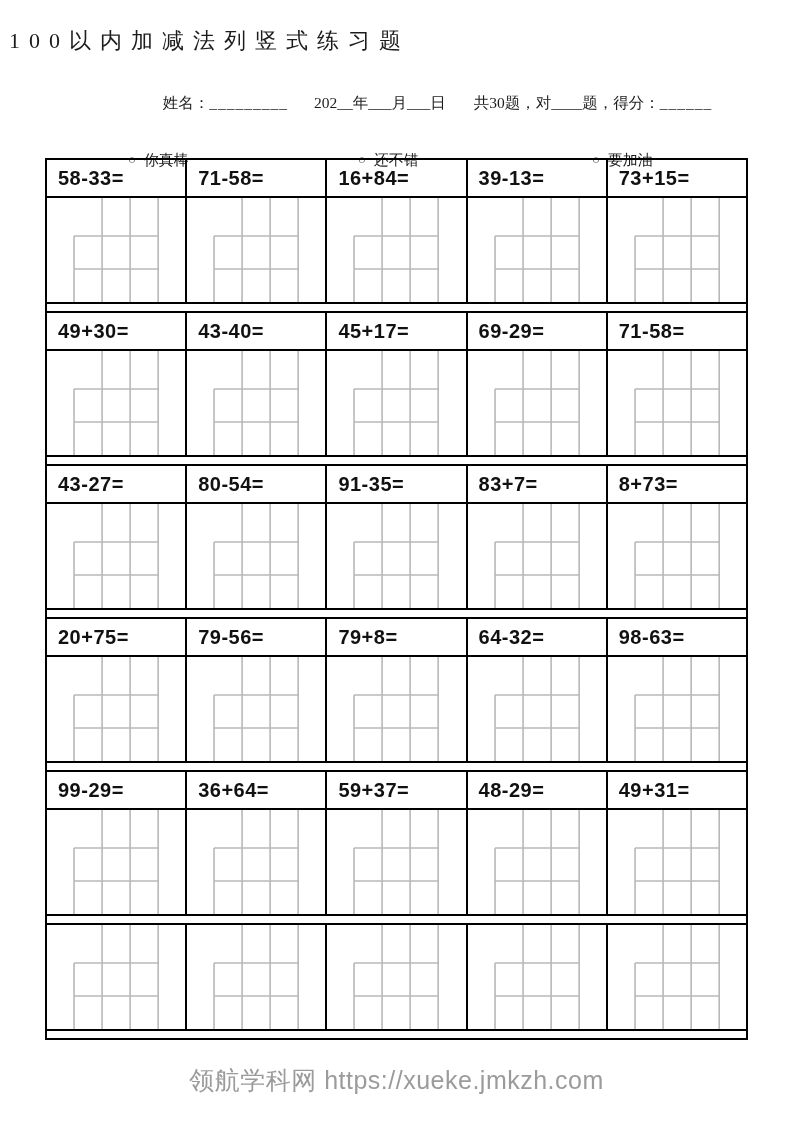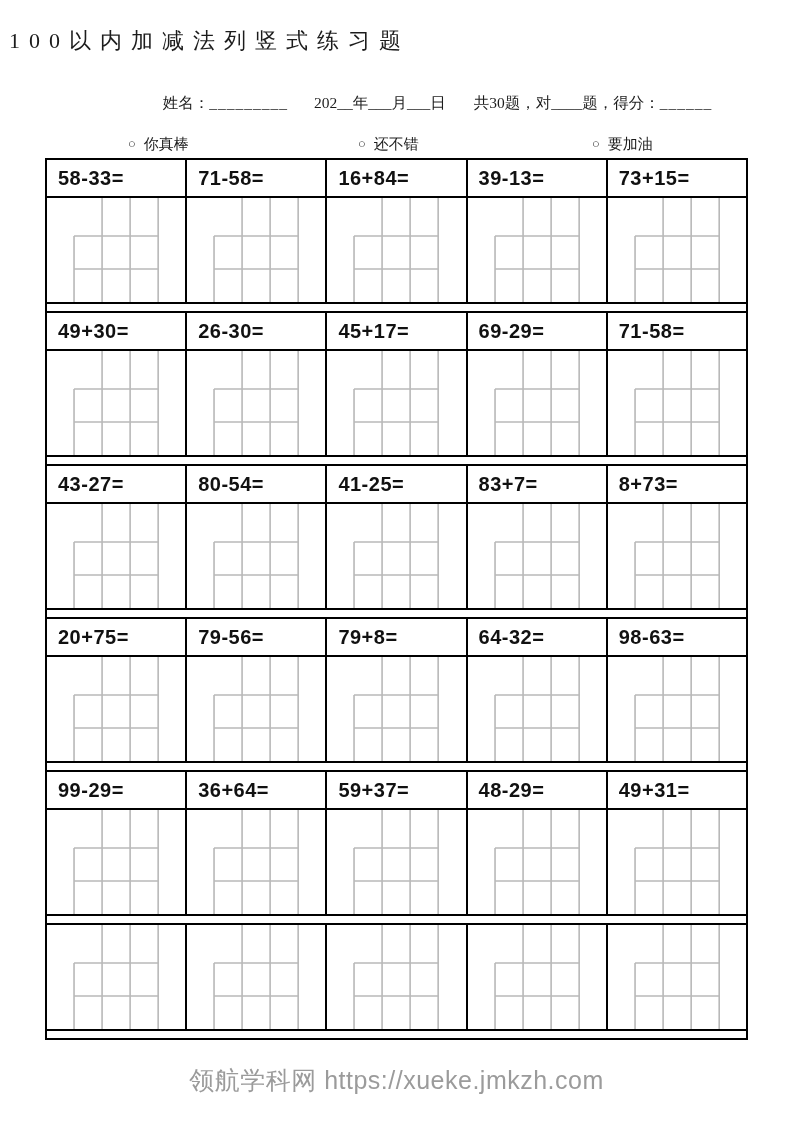--- a/index.html
+++ b/index.html
@@ -22,21 +22,21 @@
     position:absolute;top:93px;left:0;width:100%;
     display:flex;justify-content:center;align-items:baseline;
     font-size:15.5px;white-space:nowrap;margin-left:41px;
   }
   .seg-date{margin:0 28px 0 26px;}
   .blank{letter-spacing:1px;}
   .ratings{
     position:absolute;top:135px;left:45px;width:703px;height:22px;
     font-size:15px;
   }
-  .rating{position:absolute;top:0;white-space:nowrap;font-family:Liberation Mono, monospace;}
+  .rating{position:absolute;top:16px;white-space:nowrap;font-family:Liberation Mono, monospace;}
   .rating .circ{font-size:13px;margin-right:8px;position:relative;top:-1px;}
   .rating-1{left:83px;}
   .rating-2{left:313px;}
   .rating-3{left:547px;}
 
   table.worksheet{
     position:absolute;left:45px;top:158px;width:703px;
     border-collapse:collapse;table-layout:fixed;
   }
   .worksheet td{border:2px solid var(--border-black);padding:0;}
@@ -144,21 +144,21 @@
             <line x1="27" y1="71" x2="111" y2="71"></line>
       </svg>
     </td>
   </tr>
   <tr class="spacer-row">
     <td colspan="5"></td>
   </tr>
 
   <tr class="problem-row">
     <td class="problem-cell">49+30=</td>
-    <td class="problem-cell">26-30=</td>
+    <td class="problem-cell">43-40=</td>
     <td class="problem-cell">45+17=</td>
     <td class="problem-cell">69-29=</td>
     <td class="problem-cell">71-58=</td>
   </tr>
   <tr class="work-row">
     <td class="work-cell">
       <svg class="calc-grid" viewBox="0 0 138 104" preserveAspectRatio="none">
         <line x1="27" y1="38" x2="27" y2="104"></line>
             <line x1="55" y1="0" x2="55" y2="104"></line>
             <line x1="83" y1="0" x2="83" y2="104"></line>
@@ -208,21 +208,21 @@
       </svg>
     </td>
   </tr>
   <tr class="spacer-row">
     <td colspan="5"></td>
   </tr>
 
   <tr class="problem-row">
     <td class="problem-cell">43-27=</td>
     <td class="problem-cell">80-54=</td>
-    <td class="problem-cell">41-25=</td>
+    <td class="problem-cell">91-35=</td>
     <td class="problem-cell">83+7=</td>
     <td class="problem-cell">8+73=</td>
   </tr>
   <tr class="work-row">
     <td class="work-cell">
       <svg class="calc-grid" viewBox="0 0 138 104" preserveAspectRatio="none">
         <line x1="27" y1="38" x2="27" y2="104"></line>
             <line x1="55" y1="0" x2="55" y2="104"></line>
             <line x1="83" y1="0" x2="83" y2="104"></line>
             <line x1="111" y1="0" x2="111" y2="104"></line>

